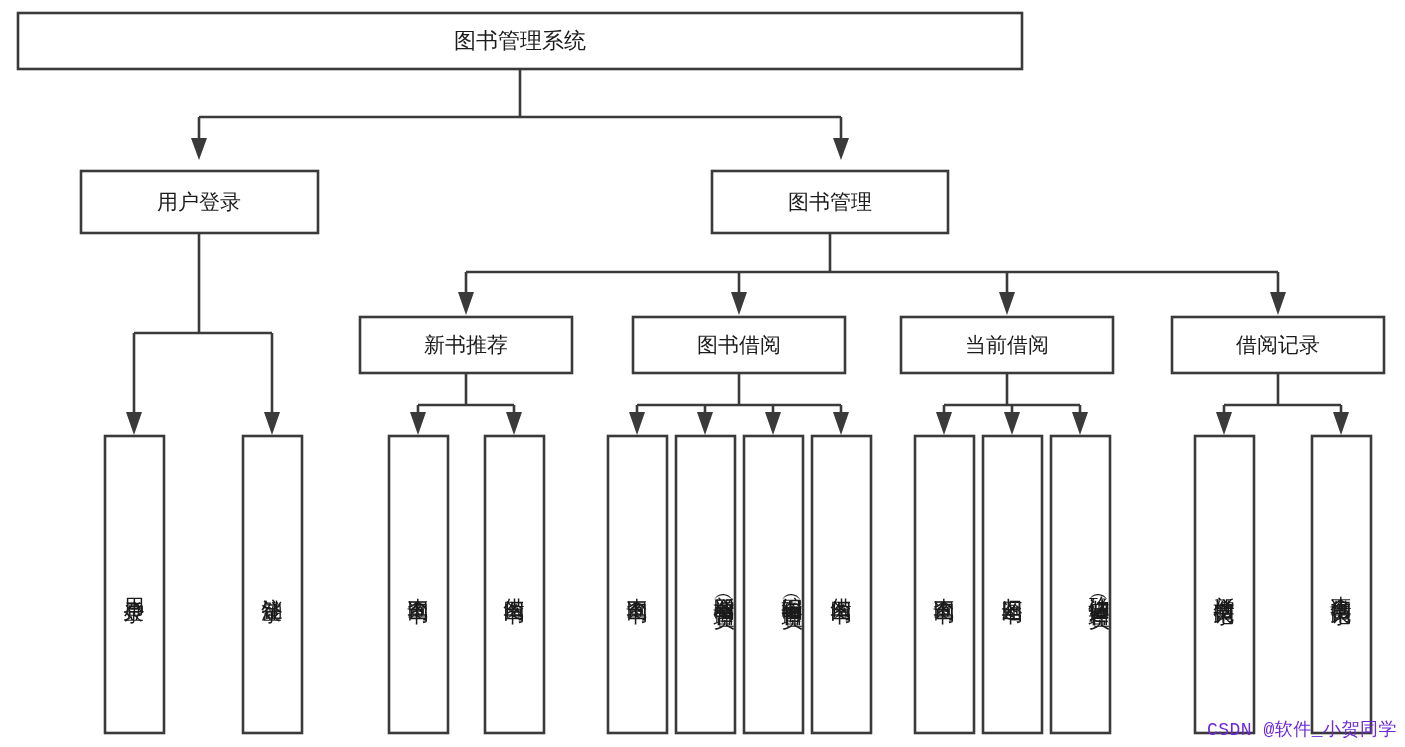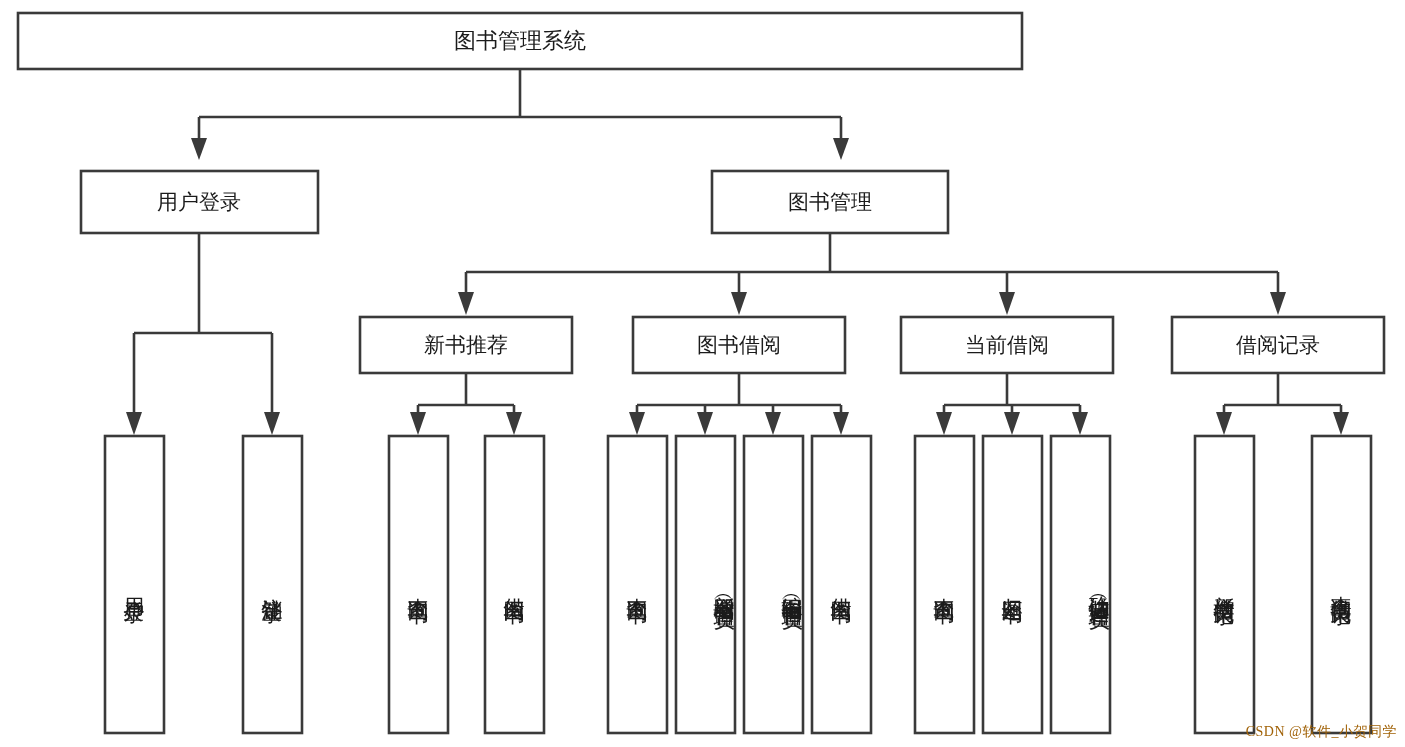--- a/index.html
+++ b/index.html
@@ -69,23 +69,23 @@
     justify-content: center;
     pointer-events: none;
   }
   .vlabel.centered {
     align-items: center;
   }
   #watermark {
     position: absolute;
     right: 8px;
     bottom: 6px;
-    font-family: Liberation Serif, serif;
-    font-size: 14px;
-    color: #a16207;
+    font-family: Liberation Mono, monospace;
+    font-size: 18px;
+    color: #6d28d9;
     white-space: nowrap;
     letter-spacing: 0.5px;
   }
 </style>
 </head>
 <body>
 
 <div id="diagram-root">
 
   <svg id="flow-svg" viewBox="0 0 1405 747">

